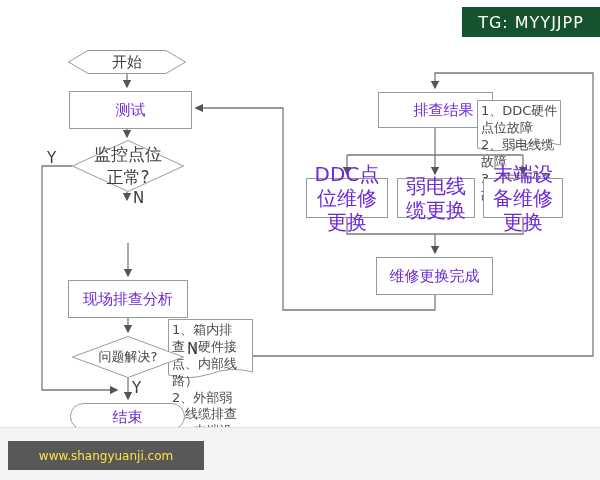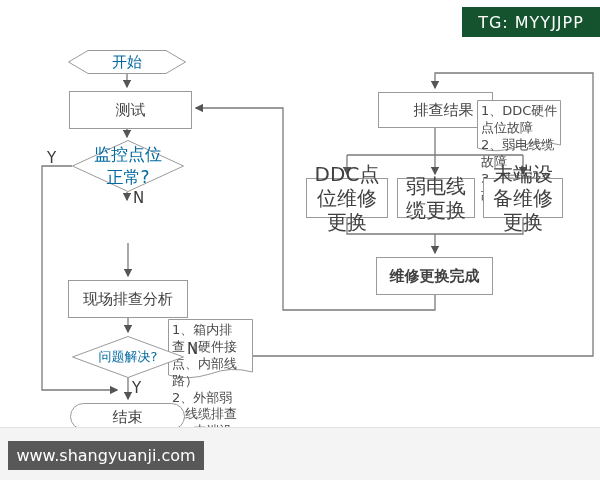--- a/index.html
+++ b/index.html
@@ -5,31 +5,31 @@
   html,body { margin:0; padding:0; background:#ffffff; }
   .canvas {
     position:relative; width:600px; height:480px; overflow:hidden;
     background:#ffffff;
     font-family:"DejaVu Sans","Liberation Sans",sans-serif;
     color:#3a3a3a;
   }
   .connectors { position:absolute; left:0; top:0; width:600px; height:480px; }
   .node {
     position:absolute; display:flex; align-items:center; justify-content:center;
-    text-align:center; font-size:15px; line-height:1.2; color:#404040;
+    text-align:center; font-size:15px; line-height:1.2; color:#6d28d9;
     white-space:pre-line; box-sizing:border-box;
   }
   .rect { background:#ffffff; border:1px solid #9a9a9a; }
   .stadium { background:#ffffff; border:1px solid #9a9a9a; border-radius:14px; }
   .shapewrap { position:absolute; }
   .shapewrap svg { display:block; }
   .shape-label {
     position:absolute; left:0; top:0; width:100%; height:100%;
     display:flex; align-items:center; justify-content:center;
-    text-align:center; white-space:pre-line; font-size:15px; color:#0369a1;
+    text-align:center; white-space:pre-line; font-size:15px; color:#404040;
   }
   .note {
     position:absolute;
   }
   .note .note-text {
     position:absolute; left:4px; top:3px; right:3px;
     font-size:13px; line-height:1.3; text-align:left; color:#4a4a4a;
     white-space:pre-line;
   }
   .edge-label {
@@ -40,21 +40,21 @@
     background:#14532d; color:#ffffff; font-size:16px;
     display:flex; align-items:center; justify-content:center;
     letter-spacing:1px;
   }
   .footer-strip {
     position:absolute; left:0; top:427px; width:600px; height:53px;
     background:#f4f4f4; border-top:1px solid #e2e2e2;
   }
   .watermark {
     position:absolute; left:8px; top:441px; width:196px; height:29px;
-    background:#585858; color:#ffffff; font-size:16px;
+    background:#585858; color:#fde047; font-size:12px;
     display:flex; align-items:center; justify-content:center;
   }
   .small-node { font-size:20px; padding:0 2px; }
 </style>
 </head>
 <body>
 
 <div class="canvas">
 
   <svg class="connectors" viewBox="0 0 600 480">
@@ -130,21 +130,21 @@
     </svg>
     <div class="note-text">1、DDC硬件点位故障
 2、弱电线缆故障
 3、末端设备故障</div>
   </div>
 
   <div class="node rect small-node" style="left:306px; top:178px; width:82px; height:40px;">DDC点位维修更换</div>
   <div class="node rect small-node" style="left:397px; top:178px; width:78px; height:40px;">弱电线缆更换</div>
   <div class="node rect small-node" style="left:483px; top:178px; width:80px; height:40px;">末端设备维修更换</div>
 
-  <div class="node rect" style="left:376px; top:257px; width:117px; height:38px;font-weight:bold;">维修更换完成</div>
+  <div class="node rect" style="left:376px; top:257px; width:117px; height:38px;">维修更换完成</div>
 
   <div class="edge-label" style="left:47px; top:149px;">Y</div>
   <div class="edge-label" style="left:133px; top:189px;">N</div>
   <div class="edge-label" style="left:187px; top:340px;">N</div>
   <div class="edge-label" style="left:132px; top:379px;">Y</div>
 
   <div class="badge">TG: MYYJJPP</div>
 
   <div class="footer-strip"></div>
   <div class="watermark">www.shangyuanji.com</div>

